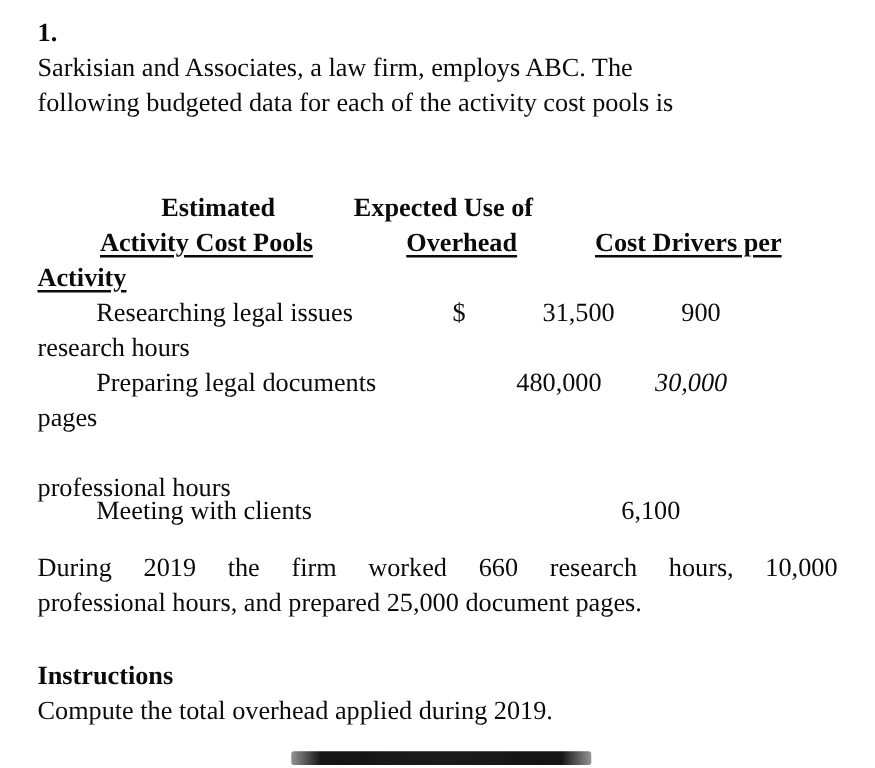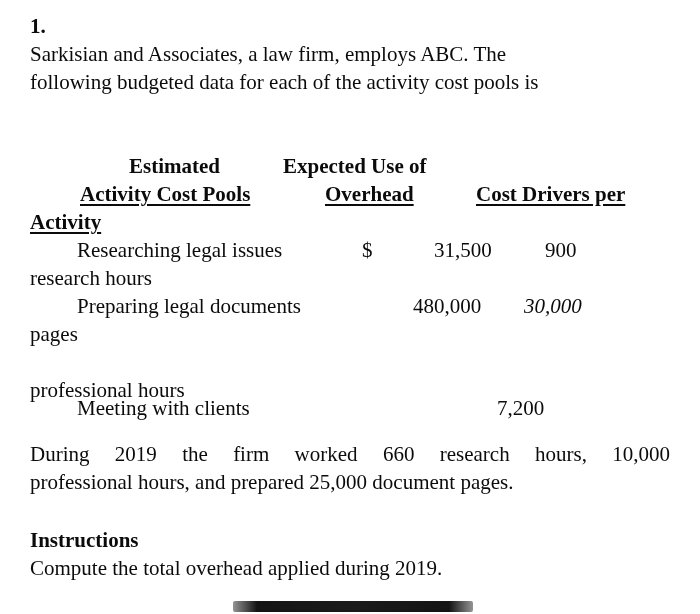--- a/index.html
+++ b/index.html
@@ -71,21 +71,21 @@
 
   <div class="ln" style="left:0; top:292px; width:700px;padding-left:33px;">
     <span class="seg" style="left:77px;">Preparing legal documents</span>
     <span class="seg" style="left:413px;">480,000</span>
     <span class="seg" style="left:524px;font-style:italic;">30,000</span>
   </div>
   <div class="ln" style="left:30px; top:320px;">pages</div>
 
   <div class="ln" style="left:0; top:348px; width:700px;margin-top:46px;">
     <span class="seg" style="left:77px;">Meeting with clients</span>
-    <span class="seg" style="left:497px;">7,200</span>
+    <span class="seg" style="left:497px;">6,100</span>
   </div>
   <div class="ln" style="left:30px; top:376px;">professional hours</div>
 
   <div class="ln justify-full" style="left:30px; top:440px;">During 2019 the firm worked 660 research hours, 10,000</div>
   <div class="ln" style="left:30px; top:468px;">professional hours, and prepared 25,000 document pages.</div>
 
   <div class="ln b" style="left:30px; top:526px;">Instructions</div>
   <div class="ln" style="left:30px; top:554px;">Compute the total overhead applied during 2019.</div>
 
   <div class="bottom-bar"></div>

